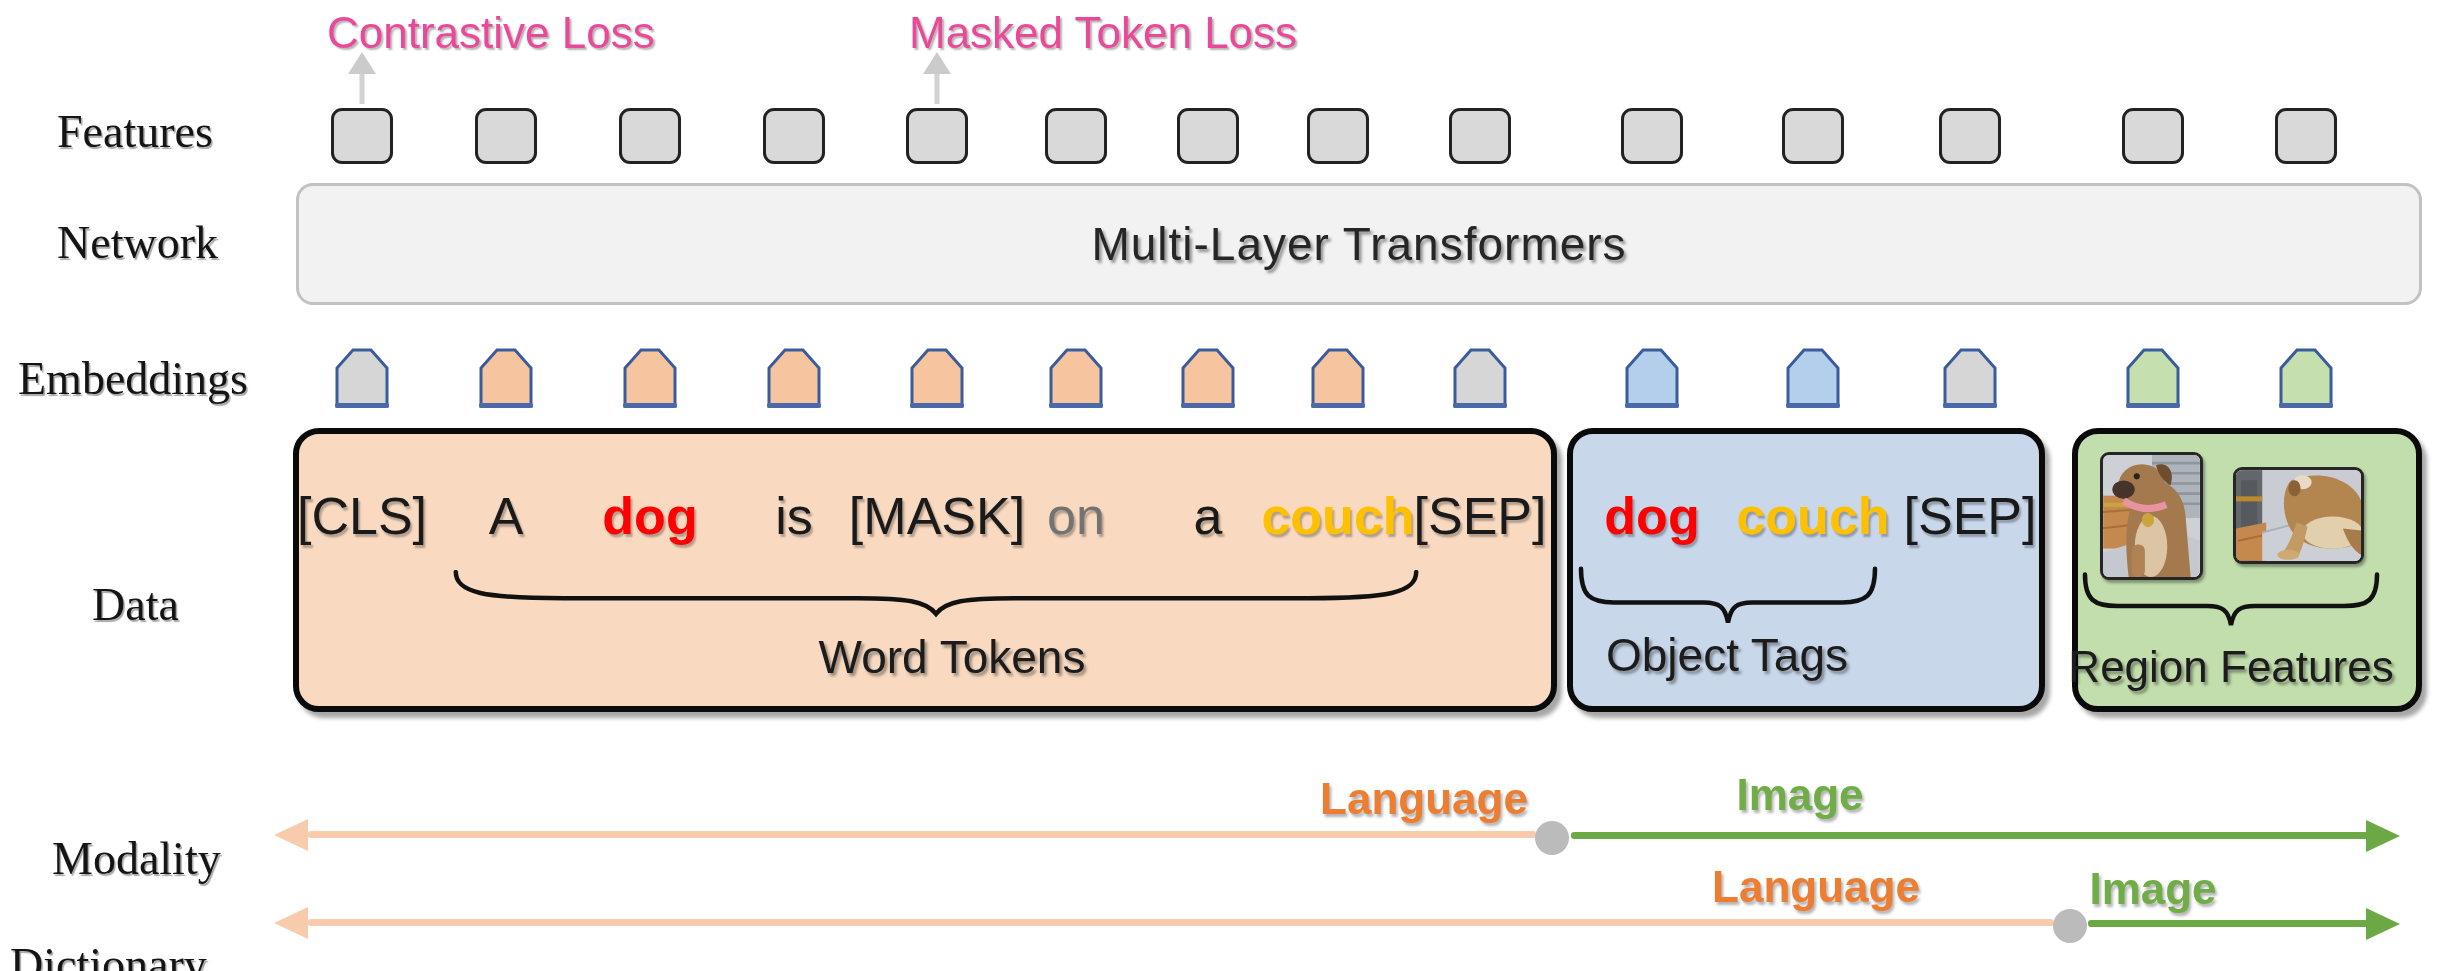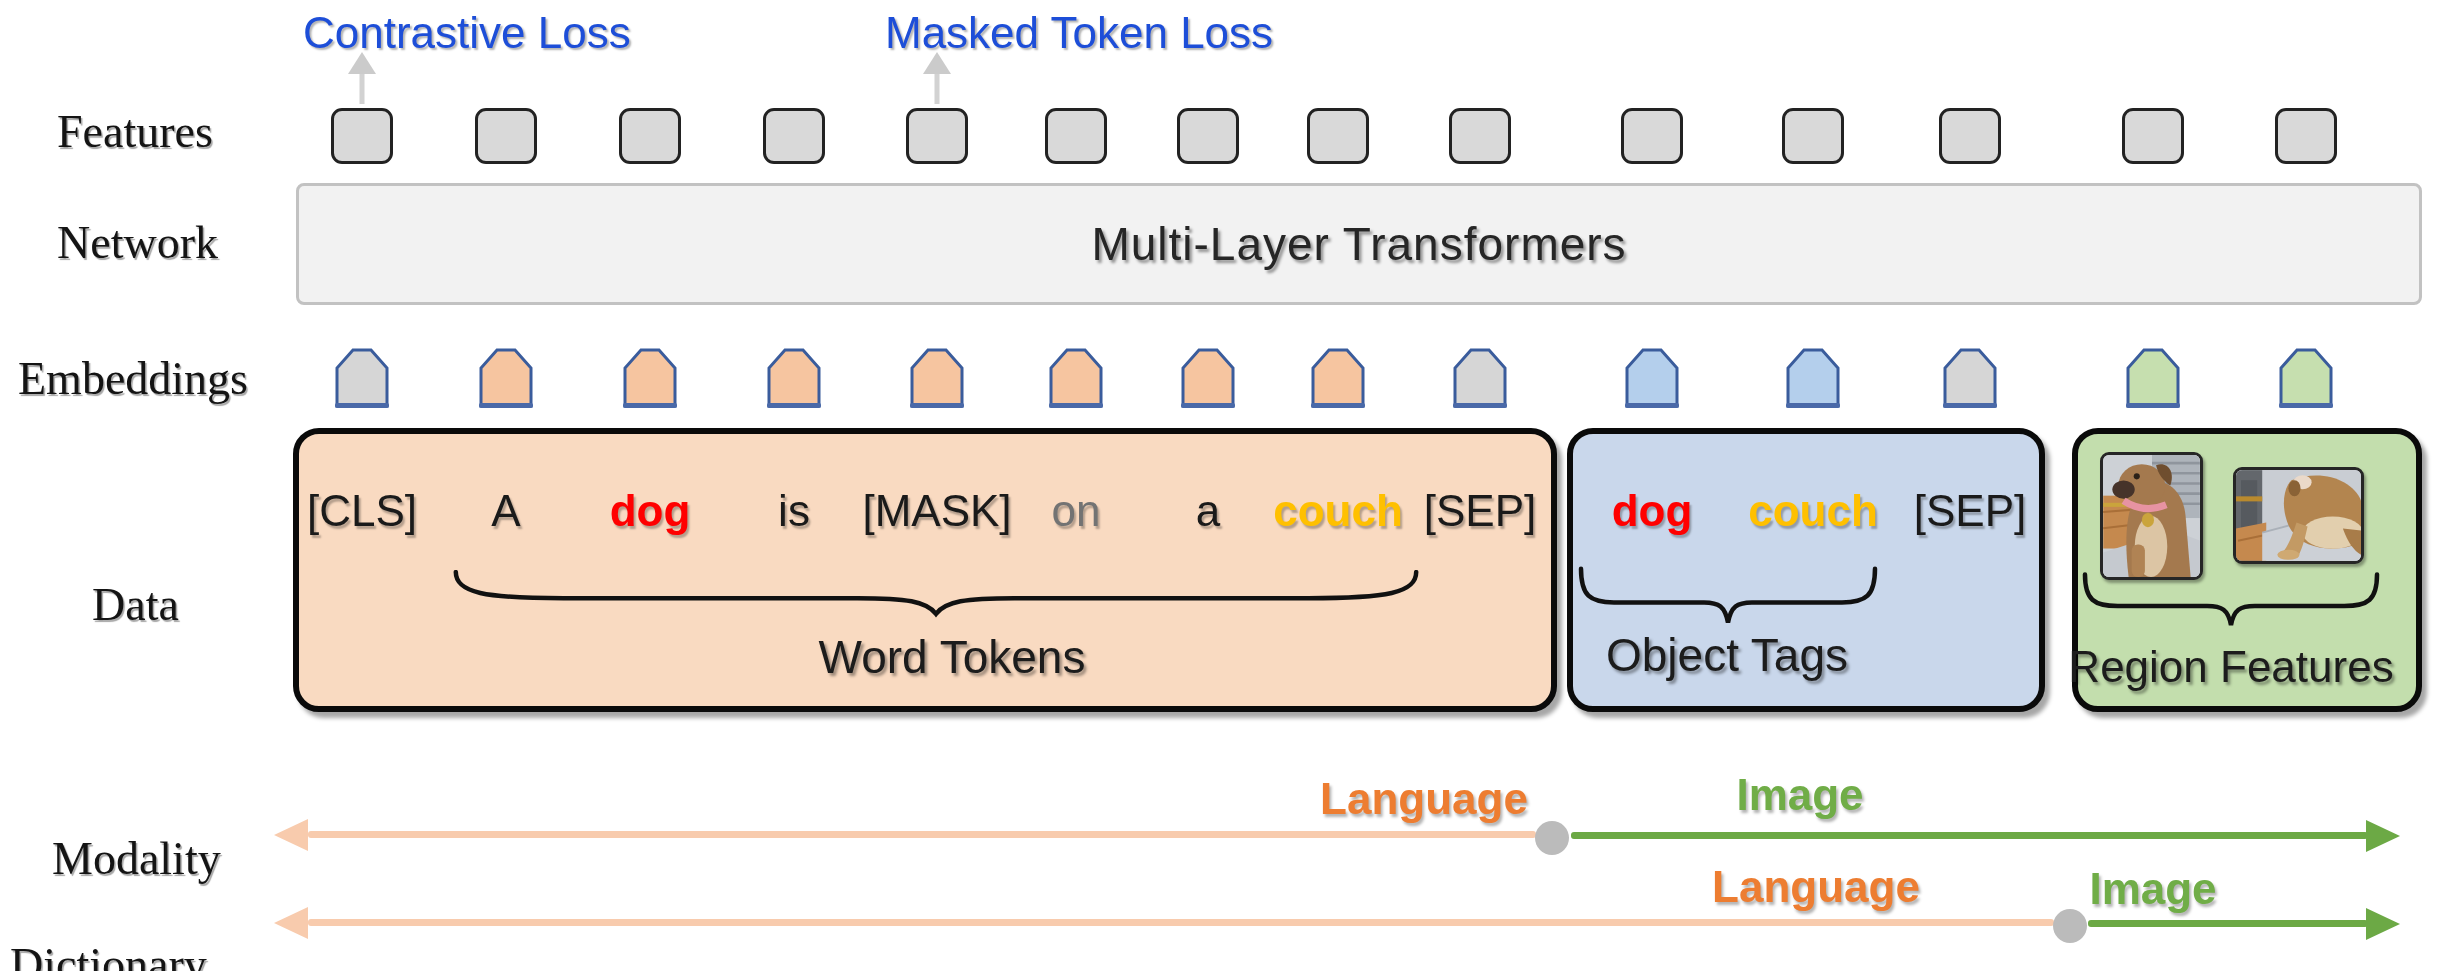--- a/index.html
+++ b/index.html
@@ -2,38 +2,38 @@
 <html><head>
 <meta charset="utf-8">
 <style>
   html,body{margin:0;padding:0;background:#ffffff;}
   #canvas{position:relative;width:2450px;height:971px;background:#ffffff;overflow:hidden;
           font-family:"Liberation Sans",sans-serif;}
   
   .rowlab{position:absolute;font-family:"Liberation Serif",serif;font-size:46px;color:#141414;
           text-shadow:1.5px 1.5px 1px rgba(0,0,0,0.35);white-space:nowrap;}
   
-  .losslab{position:absolute;font-size:44px;font-weight:500;color:#1d4ed8;white-space:nowrap;
-           text-shadow:2px 2px 2px rgba(0,0,0,0.3);}
+  .losslab{position:absolute;font-size:44px;font-weight:500;color:#ec4899;white-space:nowrap;
+           text-shadow:2px 2px 2px rgba(0,0,0,0.3);margin-left:24px;}
   .uparrow{position:absolute;top:52px;width:36px;height:54px;}
   
   .sq{position:absolute;top:108px;width:62px;height:56px;border:3px solid #222;
       border-radius:11px;background:#D9D9D9;box-sizing:border-box;}
   
   .netbox{position:absolute;left:296px;top:183px;width:2126px;height:122px;background:#F2F2F2;
-          border:3px solid #C2C2C2;border-radius:8px;box-sizing:border-box;
+          border:3px solid #C2C2C2;border-radius:17px;box-sizing:border-box;
           display:flex;align-items:center;justify-content:center;}
   .netbox span{font-size:46px;color:#262626;letter-spacing:1px;
                text-shadow:2.5px 3px 3px rgba(0,0,0,0.4);}
   
   .emb{position:absolute;top:346px;width:58px;height:64px;}
   
   .databox{position:absolute;top:428px;height:284px;border:6px solid #0a0a0a;border-radius:26px;
            box-sizing:border-box;box-shadow:5px 6px 4px rgba(0,0,0,0.35);}
-  .token{position:absolute;top:486px;transform:translateX(-50%);font-size:44px;color:#1a1a1a;
+  .token{position:absolute;top:486px;transform:translateX(-50%);font-size:52px;color:#1a1a1a;
          white-space:nowrap;text-shadow:2px 2.5px 2px rgba(0,0,0,0.28);}
   .brace{position:absolute;}
   .brace path{stroke:#111;stroke-width:4.5;fill:none;stroke-linecap:round;vector-effect:non-scaling-stroke;}
   .boxlab{position:absolute;transform:translateX(-50%);font-size:46px;color:#1c1c1c;white-space:nowrap;
           text-shadow:2.5px 3px 3px rgba(0,0,0,0.38);}
   
   .photo{position:absolute;border:3px solid #262626;border-radius:9px;overflow:hidden;
          box-shadow:2px 3px 3px rgba(0,0,0,0.35);background:#cdd1d6;}
   .photo svg{display:block;}
   

